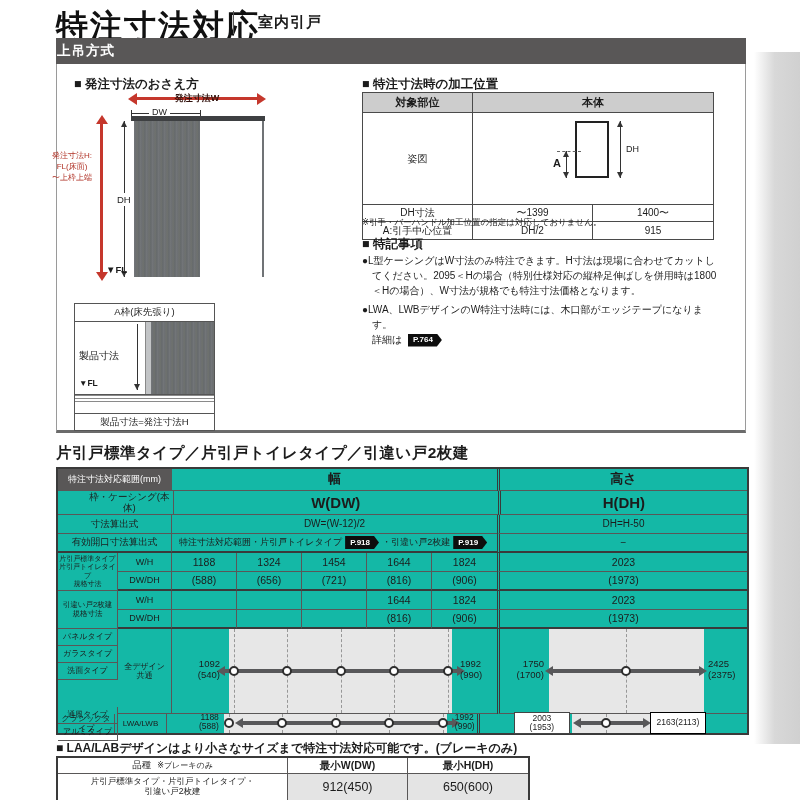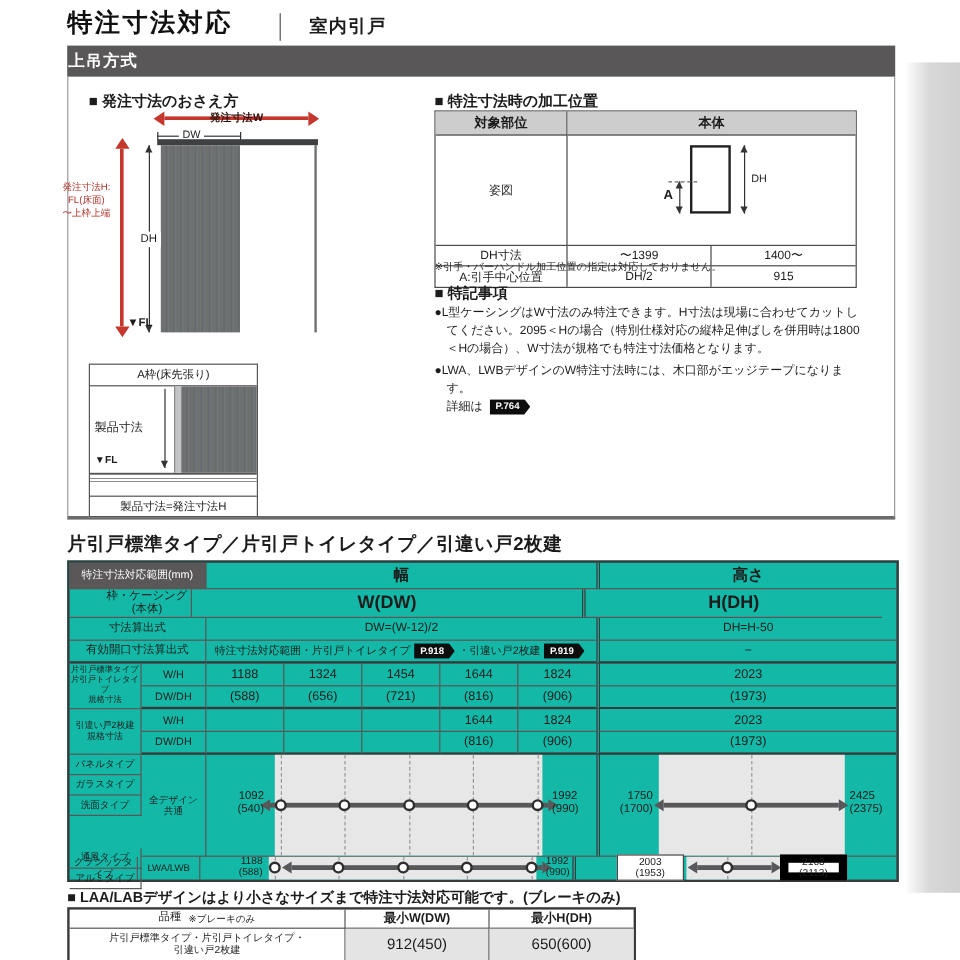--- a/index.html
+++ b/index.html
@@ -45,21 +45,21 @@
       display:flex;align-items:center;justify-content:center;text-align:center;}
   p{margin:0 0 4px 0;}
 </style>
 </head>
 <body>
 
 <div id="page">
 
   <div class="abs" style="left:754px;top:52px;width:46px;height:692px;background:linear-gradient(to right,#ffffff 0%,#d8d8d8 45%,#d0d0d0 100%);"></div>
 
-  <div class="abs" style="left:56px;top:5px;font-size:21px;font-weight:bold;letter-spacing:2px;color:#111;text-align:right;">特注寸法対応</div>
+  <div class="abs" style="left:56px;top:5px;font-size:32px;font-weight:bold;letter-spacing:2px;color:#111;text-align:right;">特注寸法対応</div>
   <div class="abs" style="left:233px;top:11px;width:1px;height:23px;background:#555;"></div>
   <div class="abs" style="left:258px;top:13px;font-size:15px;font-weight:bold;letter-spacing:1px;">室内引戸</div>
 
   <div class="abs" style="left:56px;top:38px;width:690px;height:26px;background:#595757;display:flex;align-items:center;">
     <span style="color:#fff;font-size:13.5px;font-weight:bold;padding-left:1px;letter-spacing:1px;">上吊方式</span>
   </div>
 
   <div class="abs" style="left:56px;top:64px;width:690px;height:369px;background:#fff;box-sizing:border-box;border-left:1px solid #9a9a9a;border-right:1px solid #9a9a9a;border-bottom:3px solid #6b6b6b;"></div>
 
   <div class="abs" style="left:74px;top:76px;font-size:12.5px;font-weight:bold;">■ 発注寸法のおさえ方</div>
@@ -148,21 +148,21 @@
 
   <div class="abs" style="left:56px;top:467px;width:693px;box-sizing:border-box;border:2px solid #3a3a3a;background:#14b8a6;">
 
     <div class="trow" style="height:22px;">
       <div class="bc dk" style="width:114px;font-size:9px;">特注寸法対応範囲(mm)</div>
       <div class="bc nbr" style="width:325px;font-size:13px;font-weight:bold;">幅</div>
       <div class="bc hsec" style="width:250px;font-size:13px;font-weight:bold;border-right:none;">高さ</div>
     </div>
 
     <div class="trow" style="height:24px;">
-      <div class="bc" style="width:102px;font-size:9.5px;padding-left:28px;">枠・ケーシング(本体)</div>
+      <div class="bc" style="width:116px;font-size:9.5px;padding-left:28px;">枠・ケーシング(本体)</div>
       <div class="bc nbr" style="width:325px;font-size:15px;font-weight:bold;">W(DW)</div>
       <div class="bc hsec" style="width:250px;font-size:15px;font-weight:bold;border-right:none;">H(DH)</div>
     </div>
 
     <div class="trow" style="height:19px;">
       <div class="bc" style="width:114px;font-size:9.5px;">寸法算出式</div>
       <div class="bc nbr" style="width:325px;font-size:10px;">DW=(W-12)/2</div>
       <div class="bc hsec" style="width:250px;font-size:10px;border-right:none;">DH=H-50</div>
     </div>
 
@@ -310,21 +310,21 @@
 
       <div class="chartcell hsec" style="width:283px;height:19px;border-right:none;border-bottom:none;">
         <div class="band" style="left:92px;width:80px;"></div>
         <div class="tick" style="left:126px;"></div>
         <div class="ca" style="left:101px;top:7px;width:62px;"></div>
         <div class="dot" style="left:121px;top:4px;"></div>
         <div class="rangelab" style="left:34px;top:-2px;width:56px;height:22px;border:1px solid #444;background:#fff;box-sizing:border-box;display:flex;flex-direction:column;align-items:center;justify-content:center;font-size:8.5px;line-height:1.1;">
           <div>2003</div>
           <div>(1953)</div>
         </div>
-        <div class="rangelab" style="left:170px;top:-2px;width:56px;height:22px;border:7px solid #000000;background:#fff;box-sizing:border-box;display:flex;flex-direction:column;align-items:center;justify-content:center;font-size:8.5px;line-height:1.1;">
+        <div class="rangelab" style="left:170px;top:-2px;width:56px;height:22px;border:1px solid #000000;background:#fff;box-sizing:border-box;display:flex;flex-direction:row;align-items:center;justify-content:center;font-size:8.5px;line-height:1.1;">
           <div>2163</div>
           <div>(2113)</div>
         </div>
       </div>
     </div>
   </div>
 
   <div class="abs" style="left:56px;top:740px;font-size:12px;font-weight:bold;">■ LAA/LABデザインはより小さなサイズまで特注寸法対応可能です。(ブレーキのみ)</div>
 
   <div class="abs" style="left:56px;top:756px;width:474px;box-sizing:border-box;border:2px solid #3a3a3a;background:#fff;">

